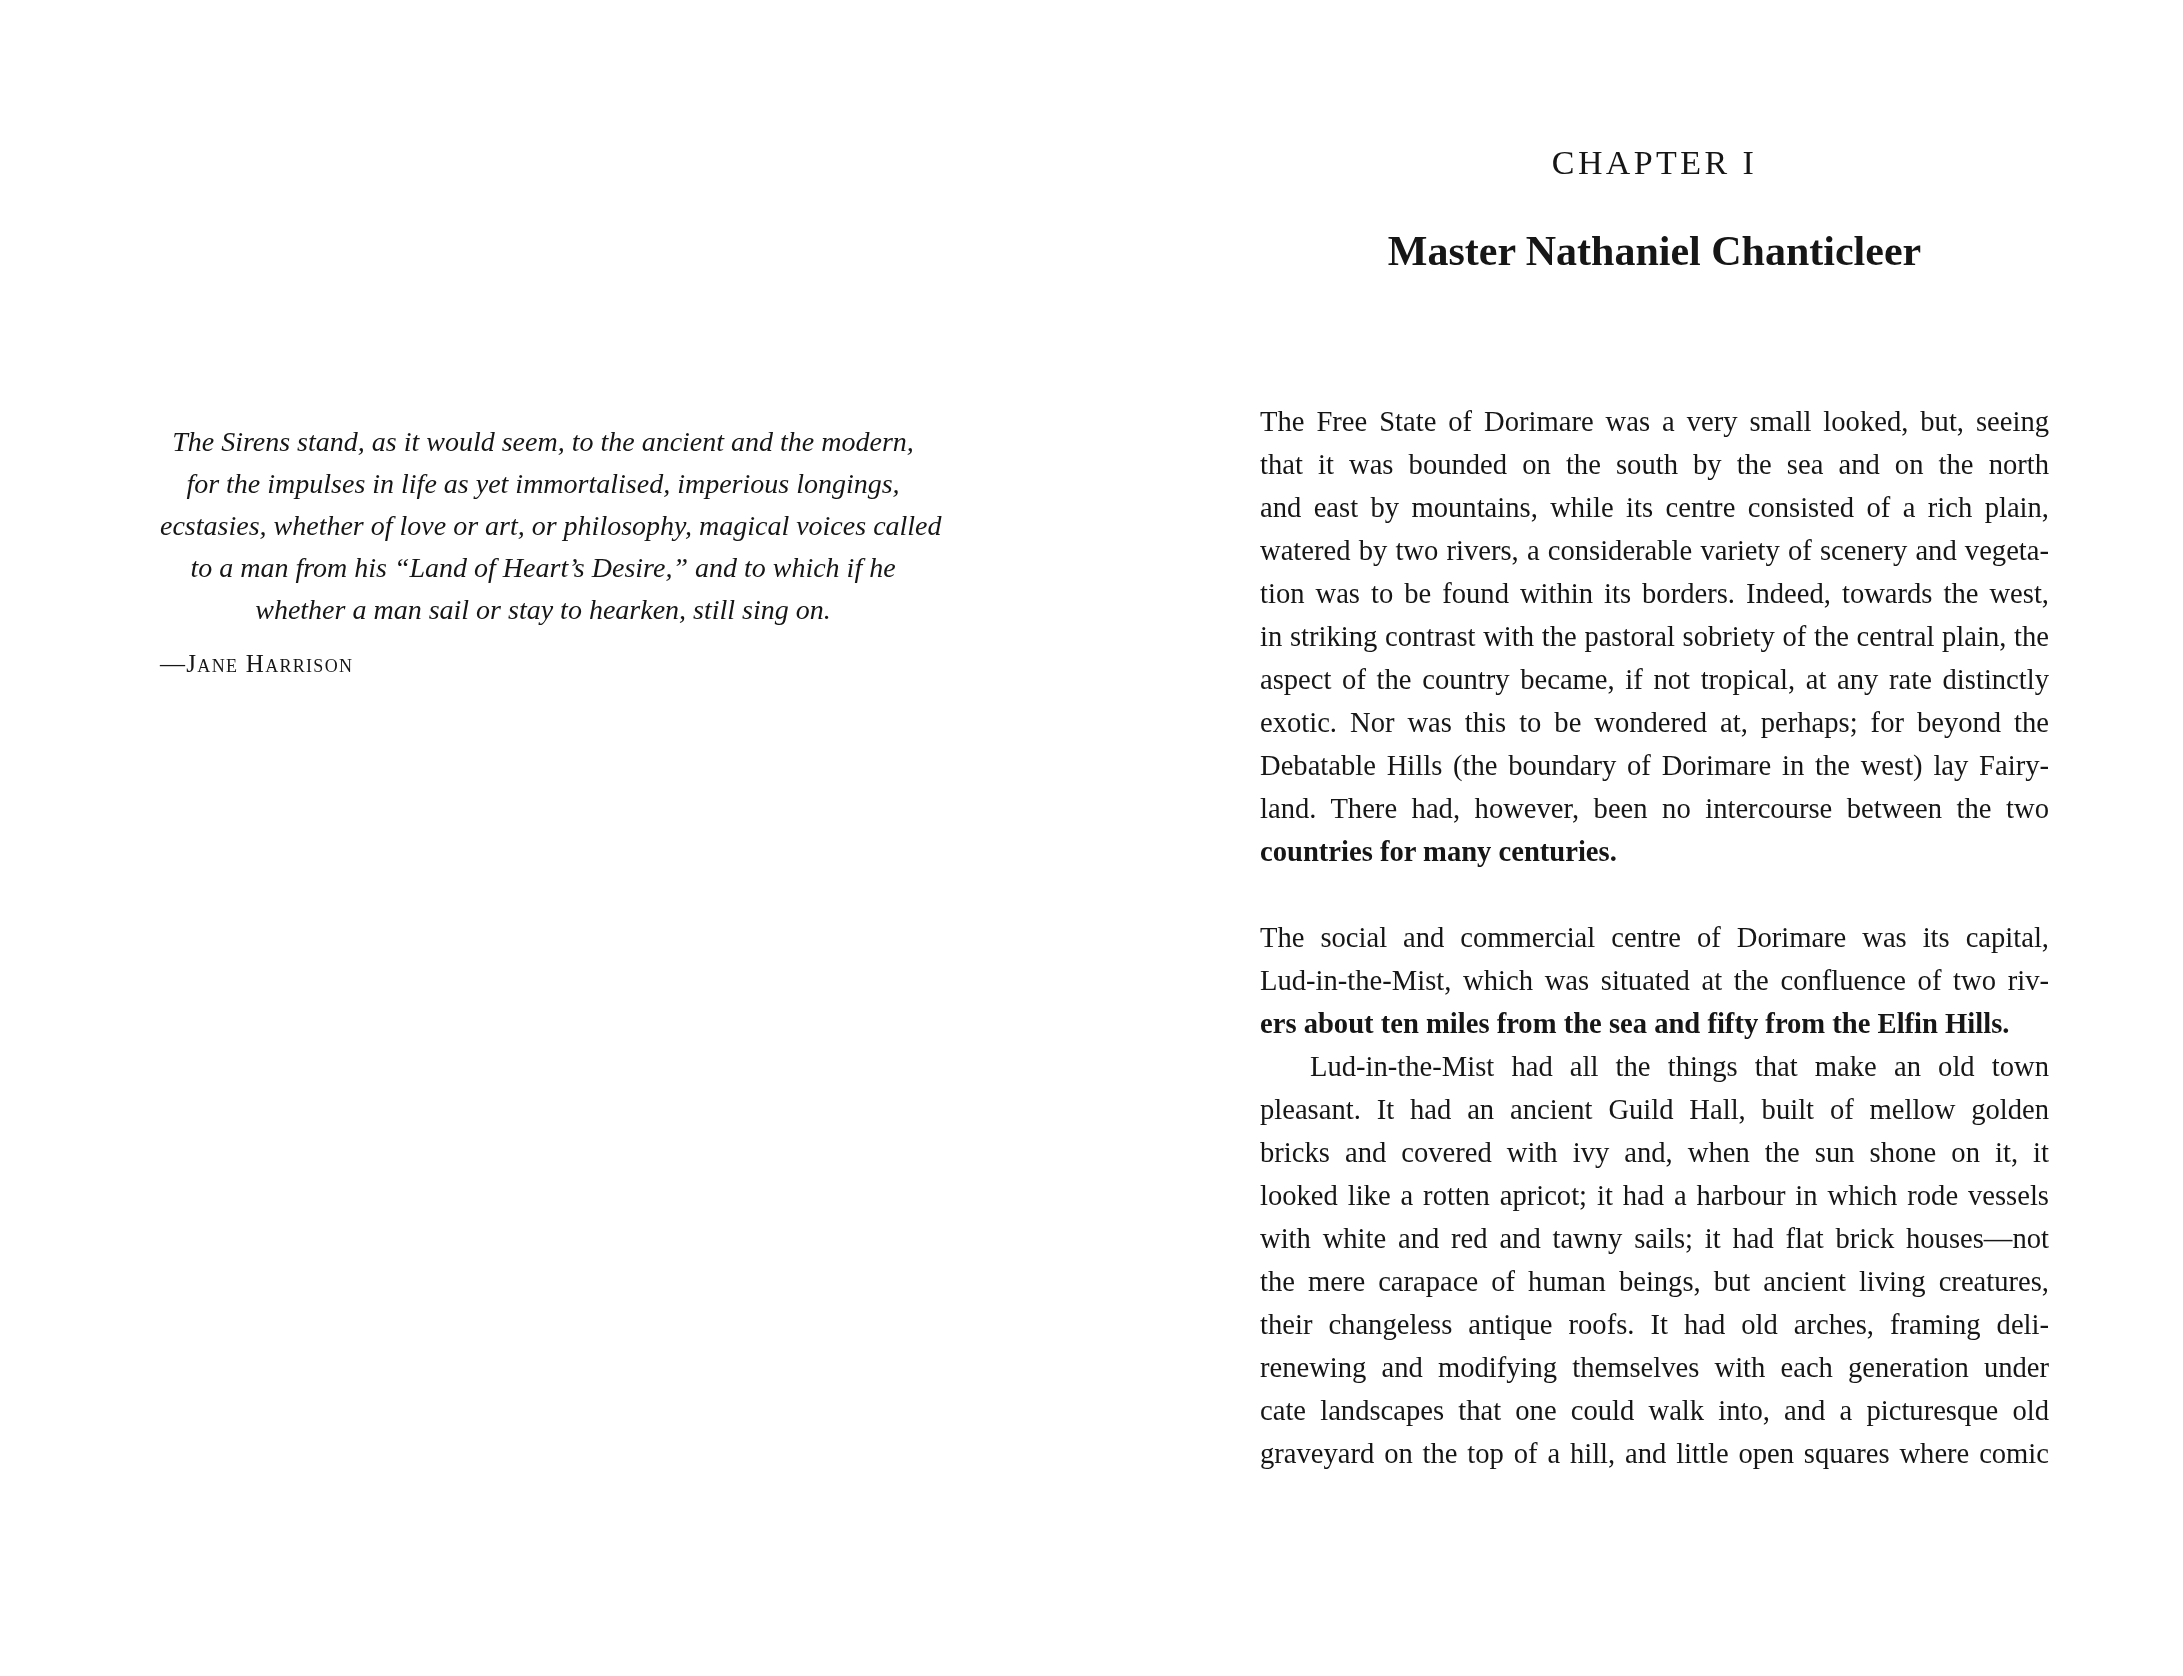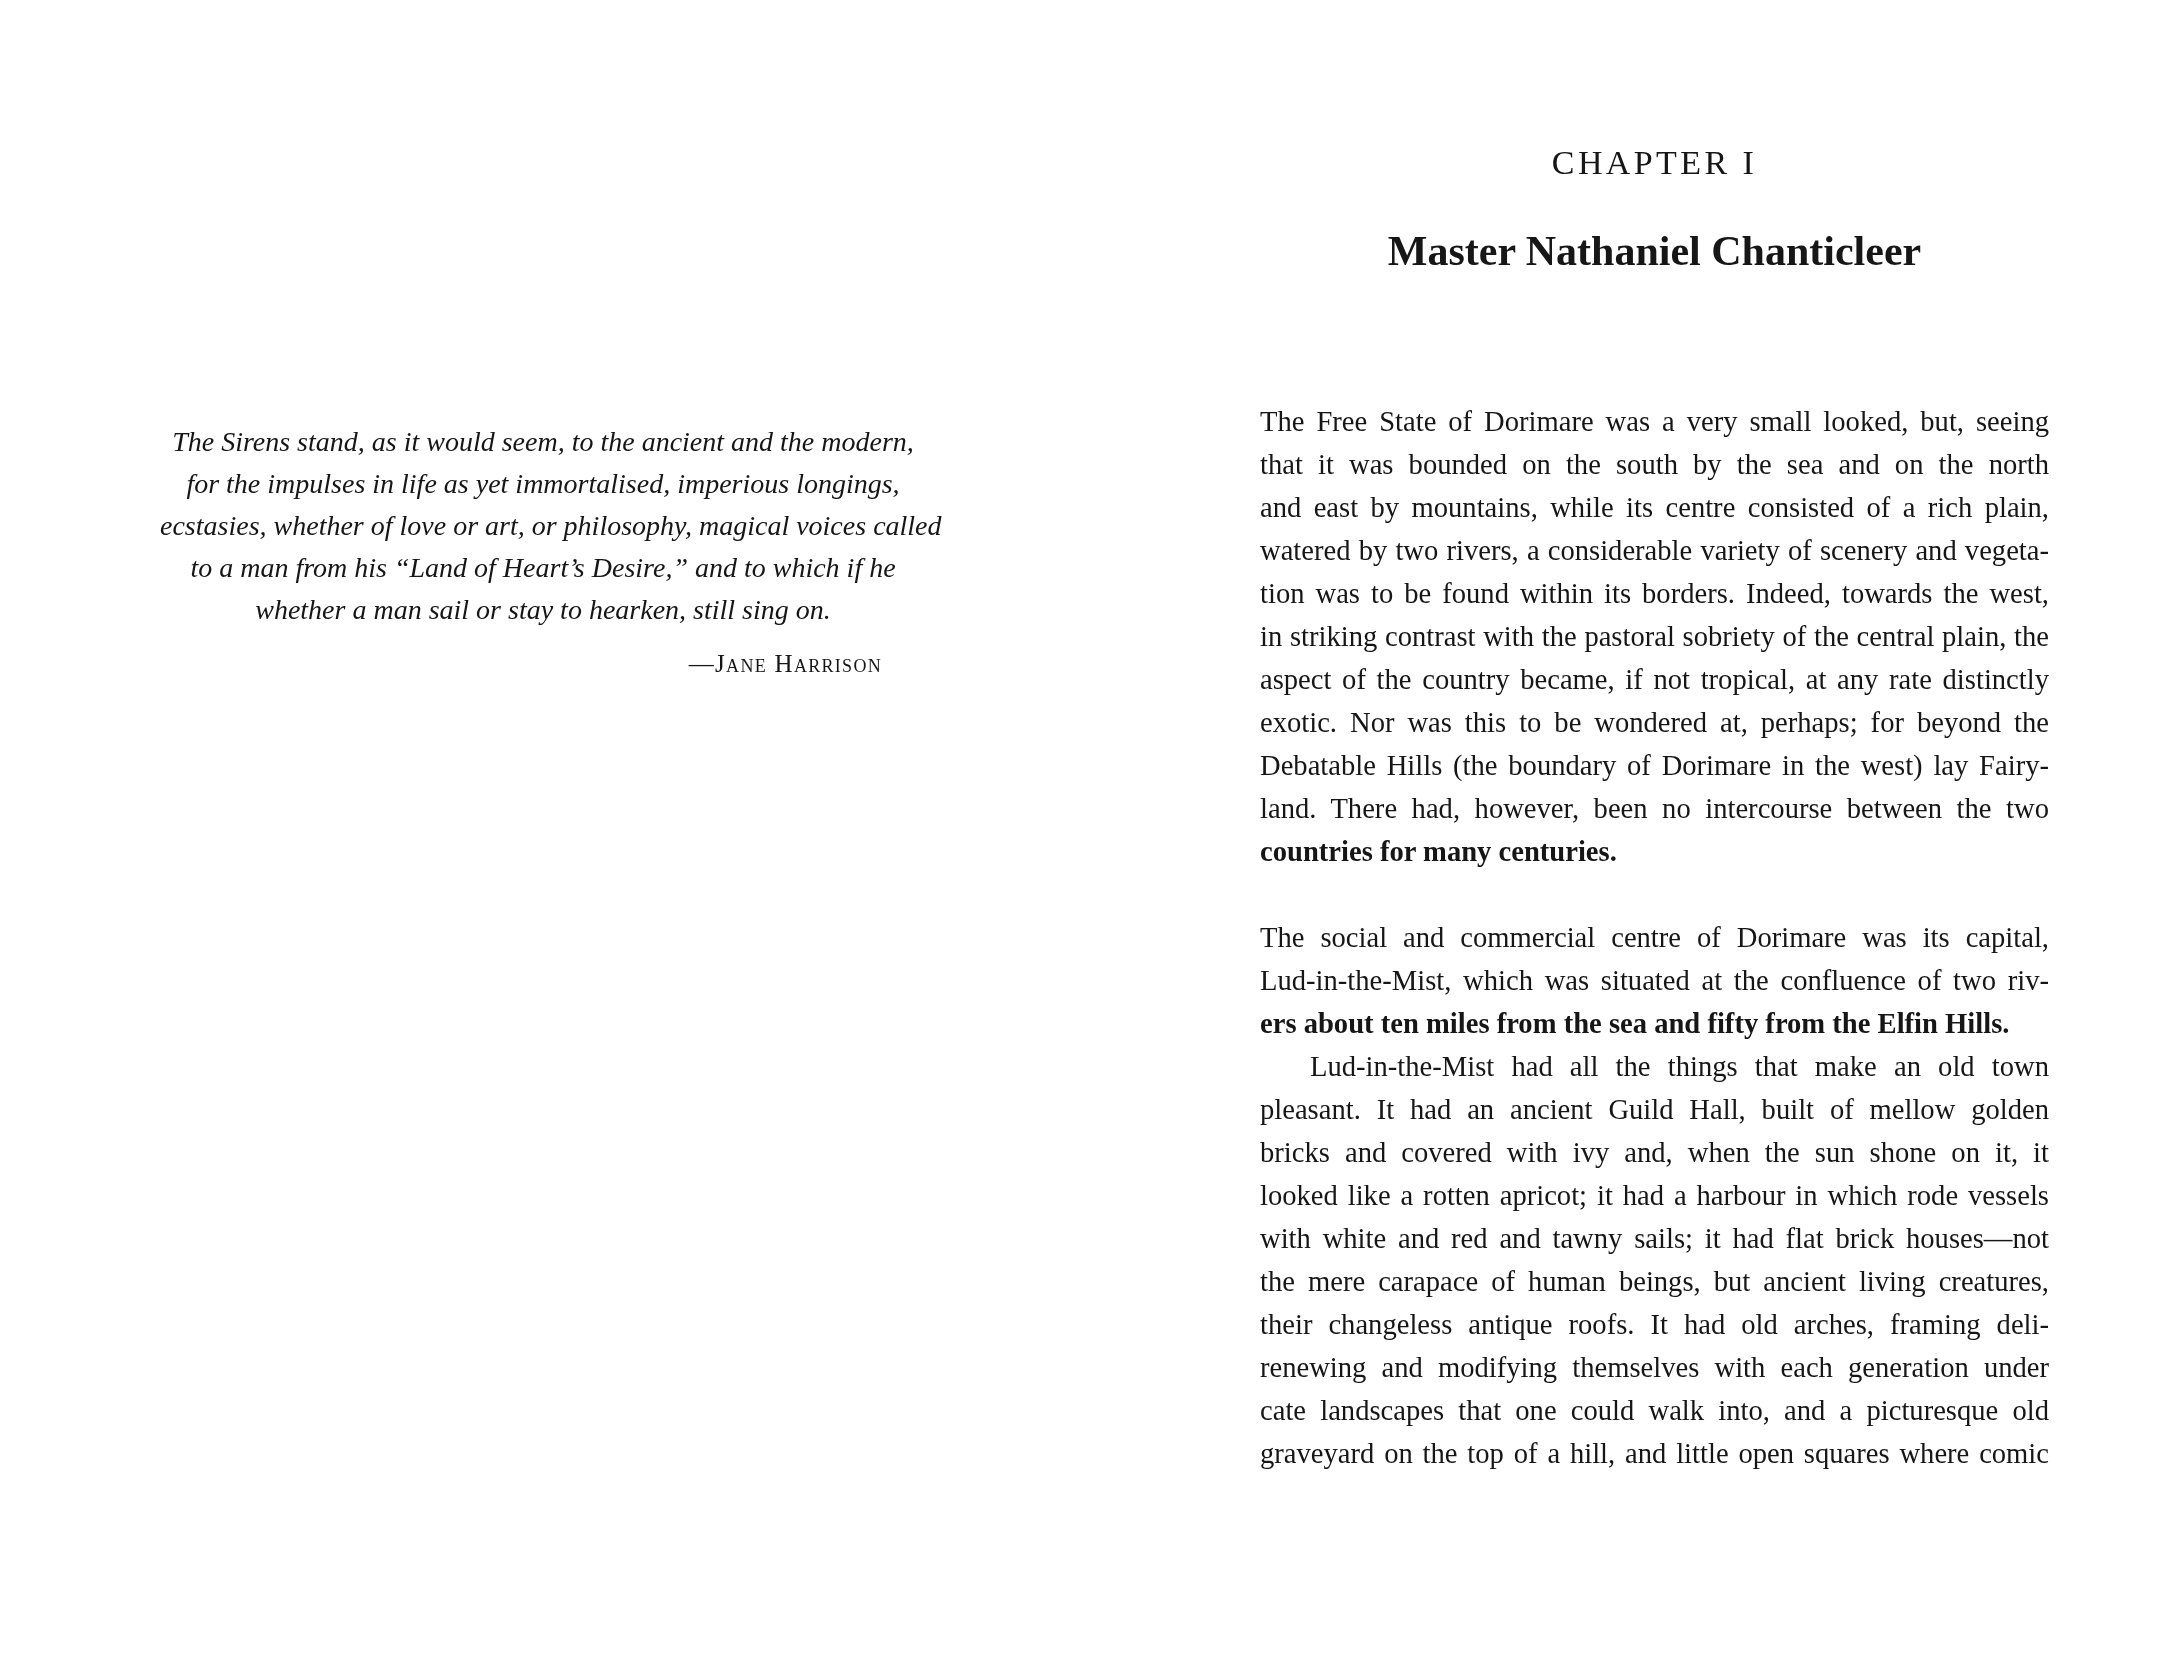--- a/index.html
+++ b/index.html
@@ -35,21 +35,20 @@
     font-size: 28px;
     line-height: 42px;
     margin-top: 20px;
   }
   .epigraph-line {
     text-align: center;
     white-space: nowrap;
   }
   .attribution {
     margin-top: 11.8px;
-    text-align: right;
     padding-right: 44px;
     font-style: normal;
     font-variant: small-caps;
     font-size: 25px;
     letter-spacing: 1.3px;
   }
 
   
   .chapter-label {
     position: absolute;

